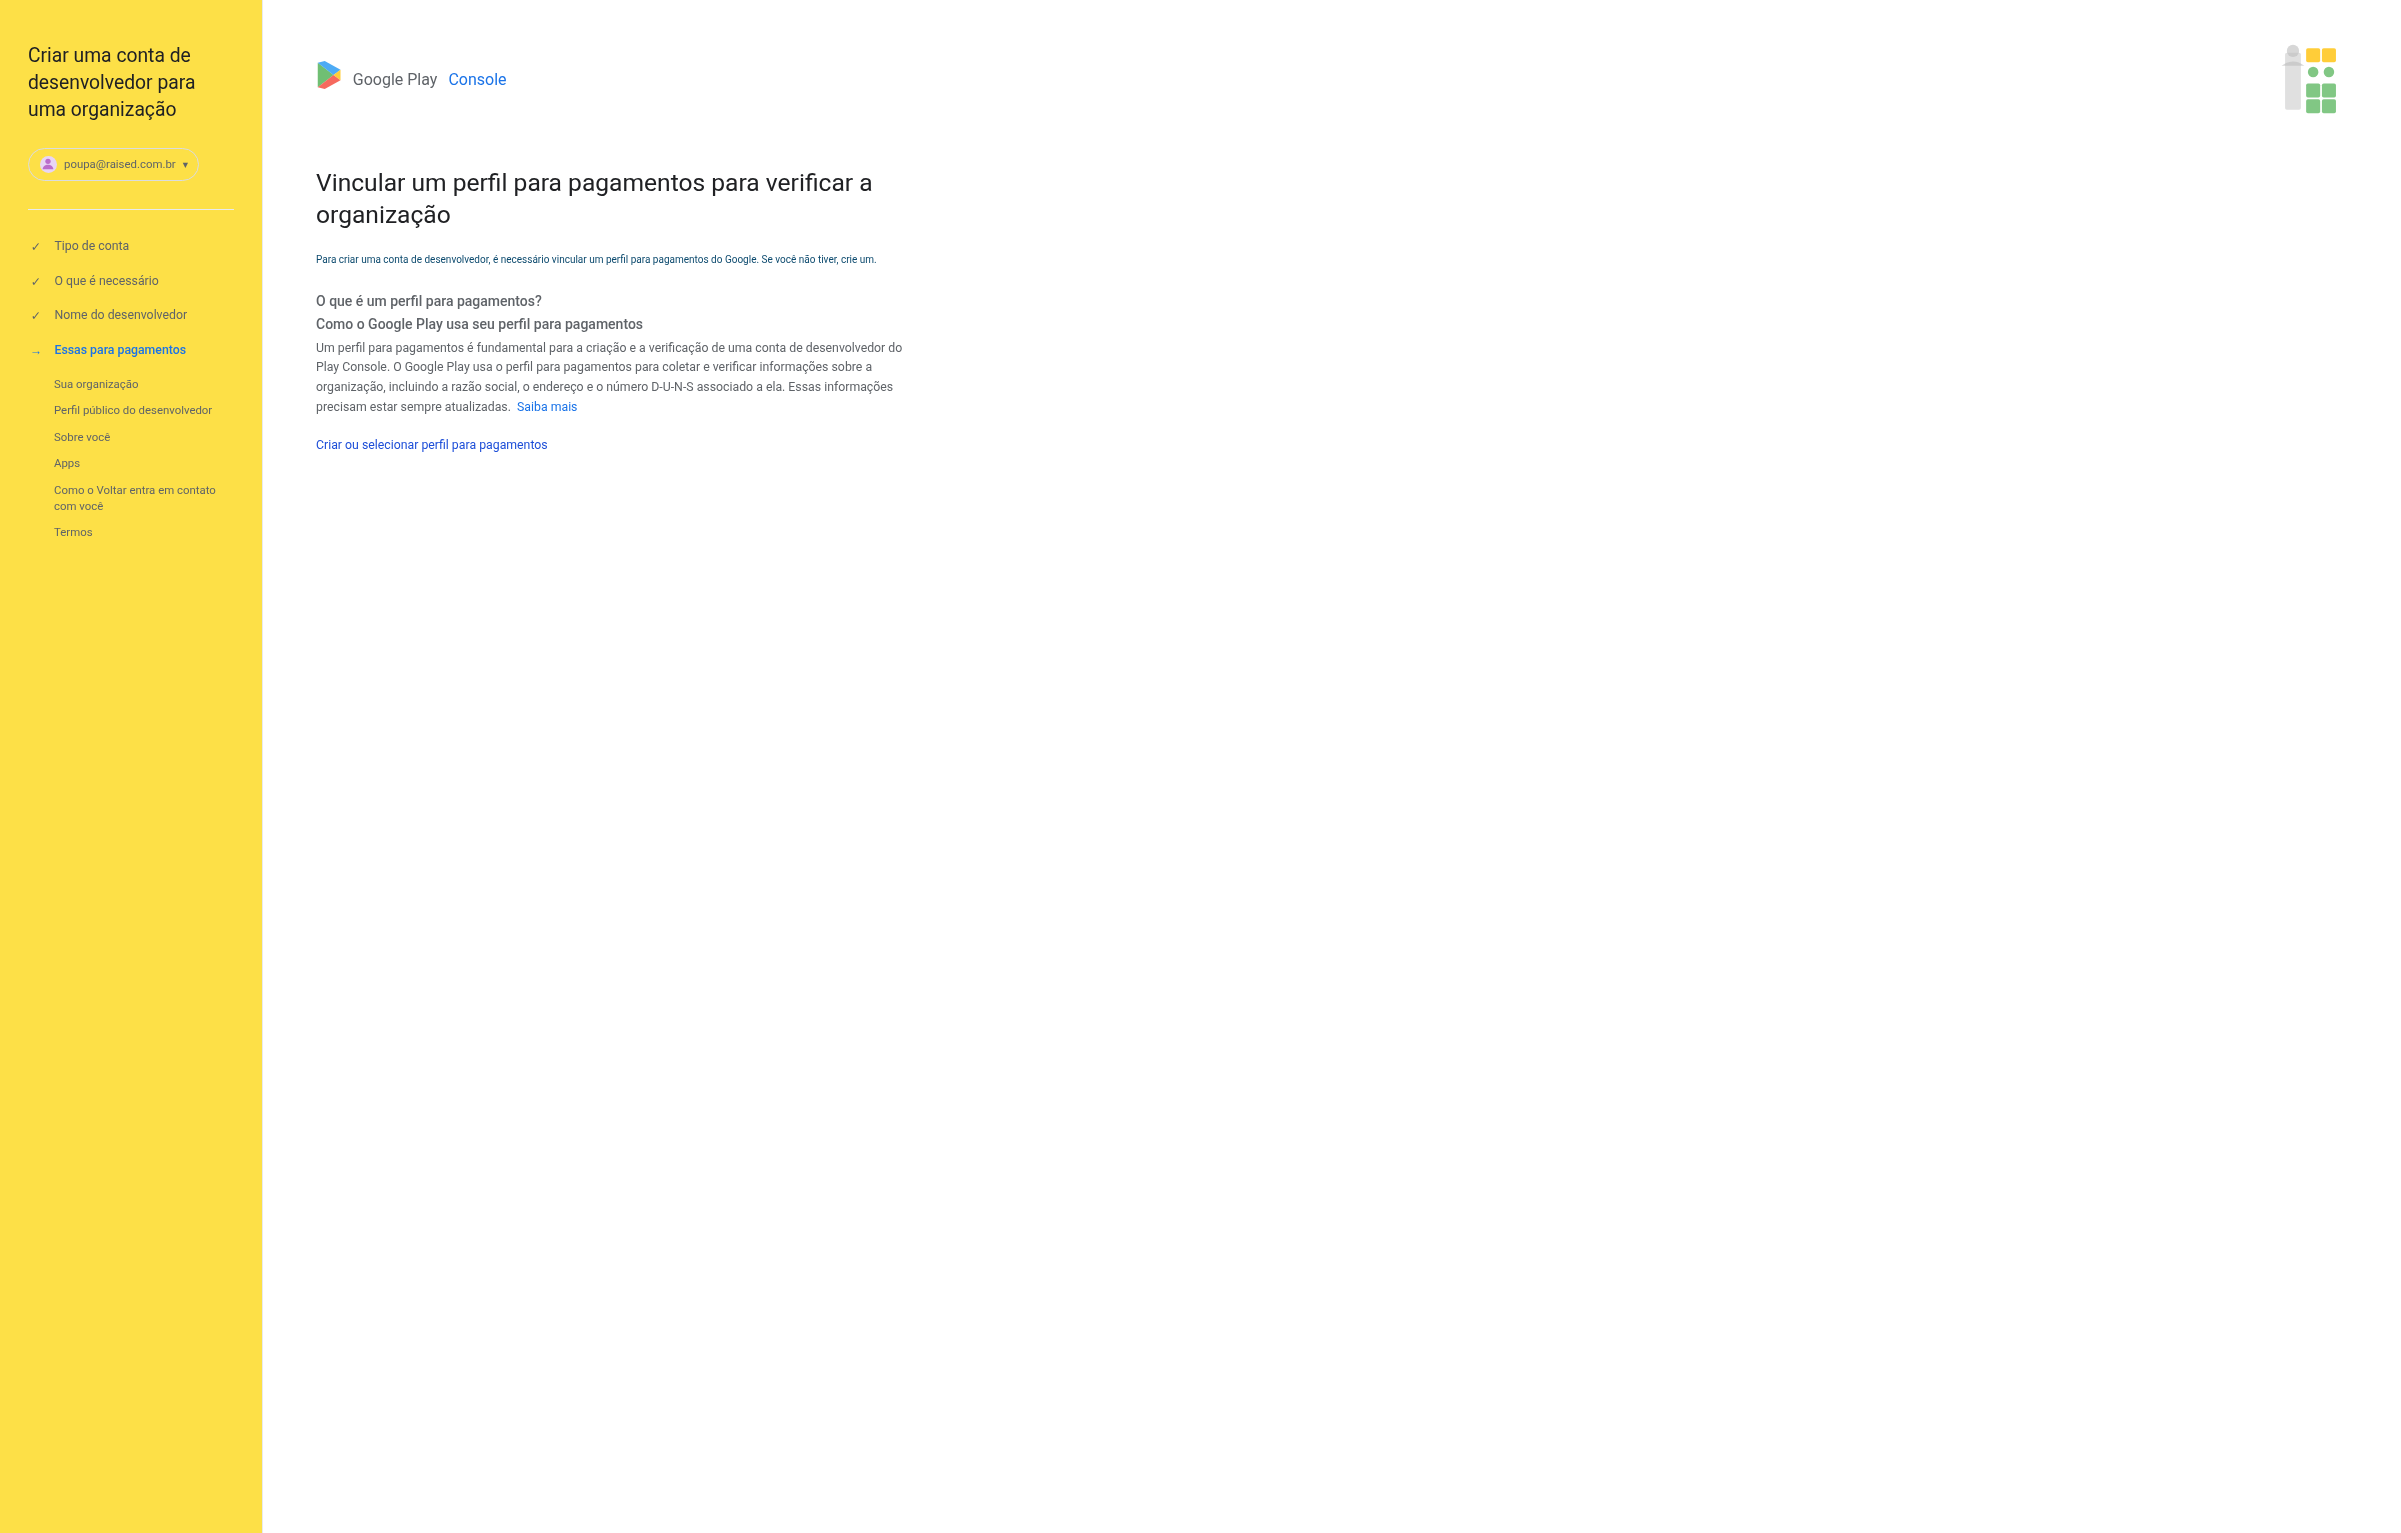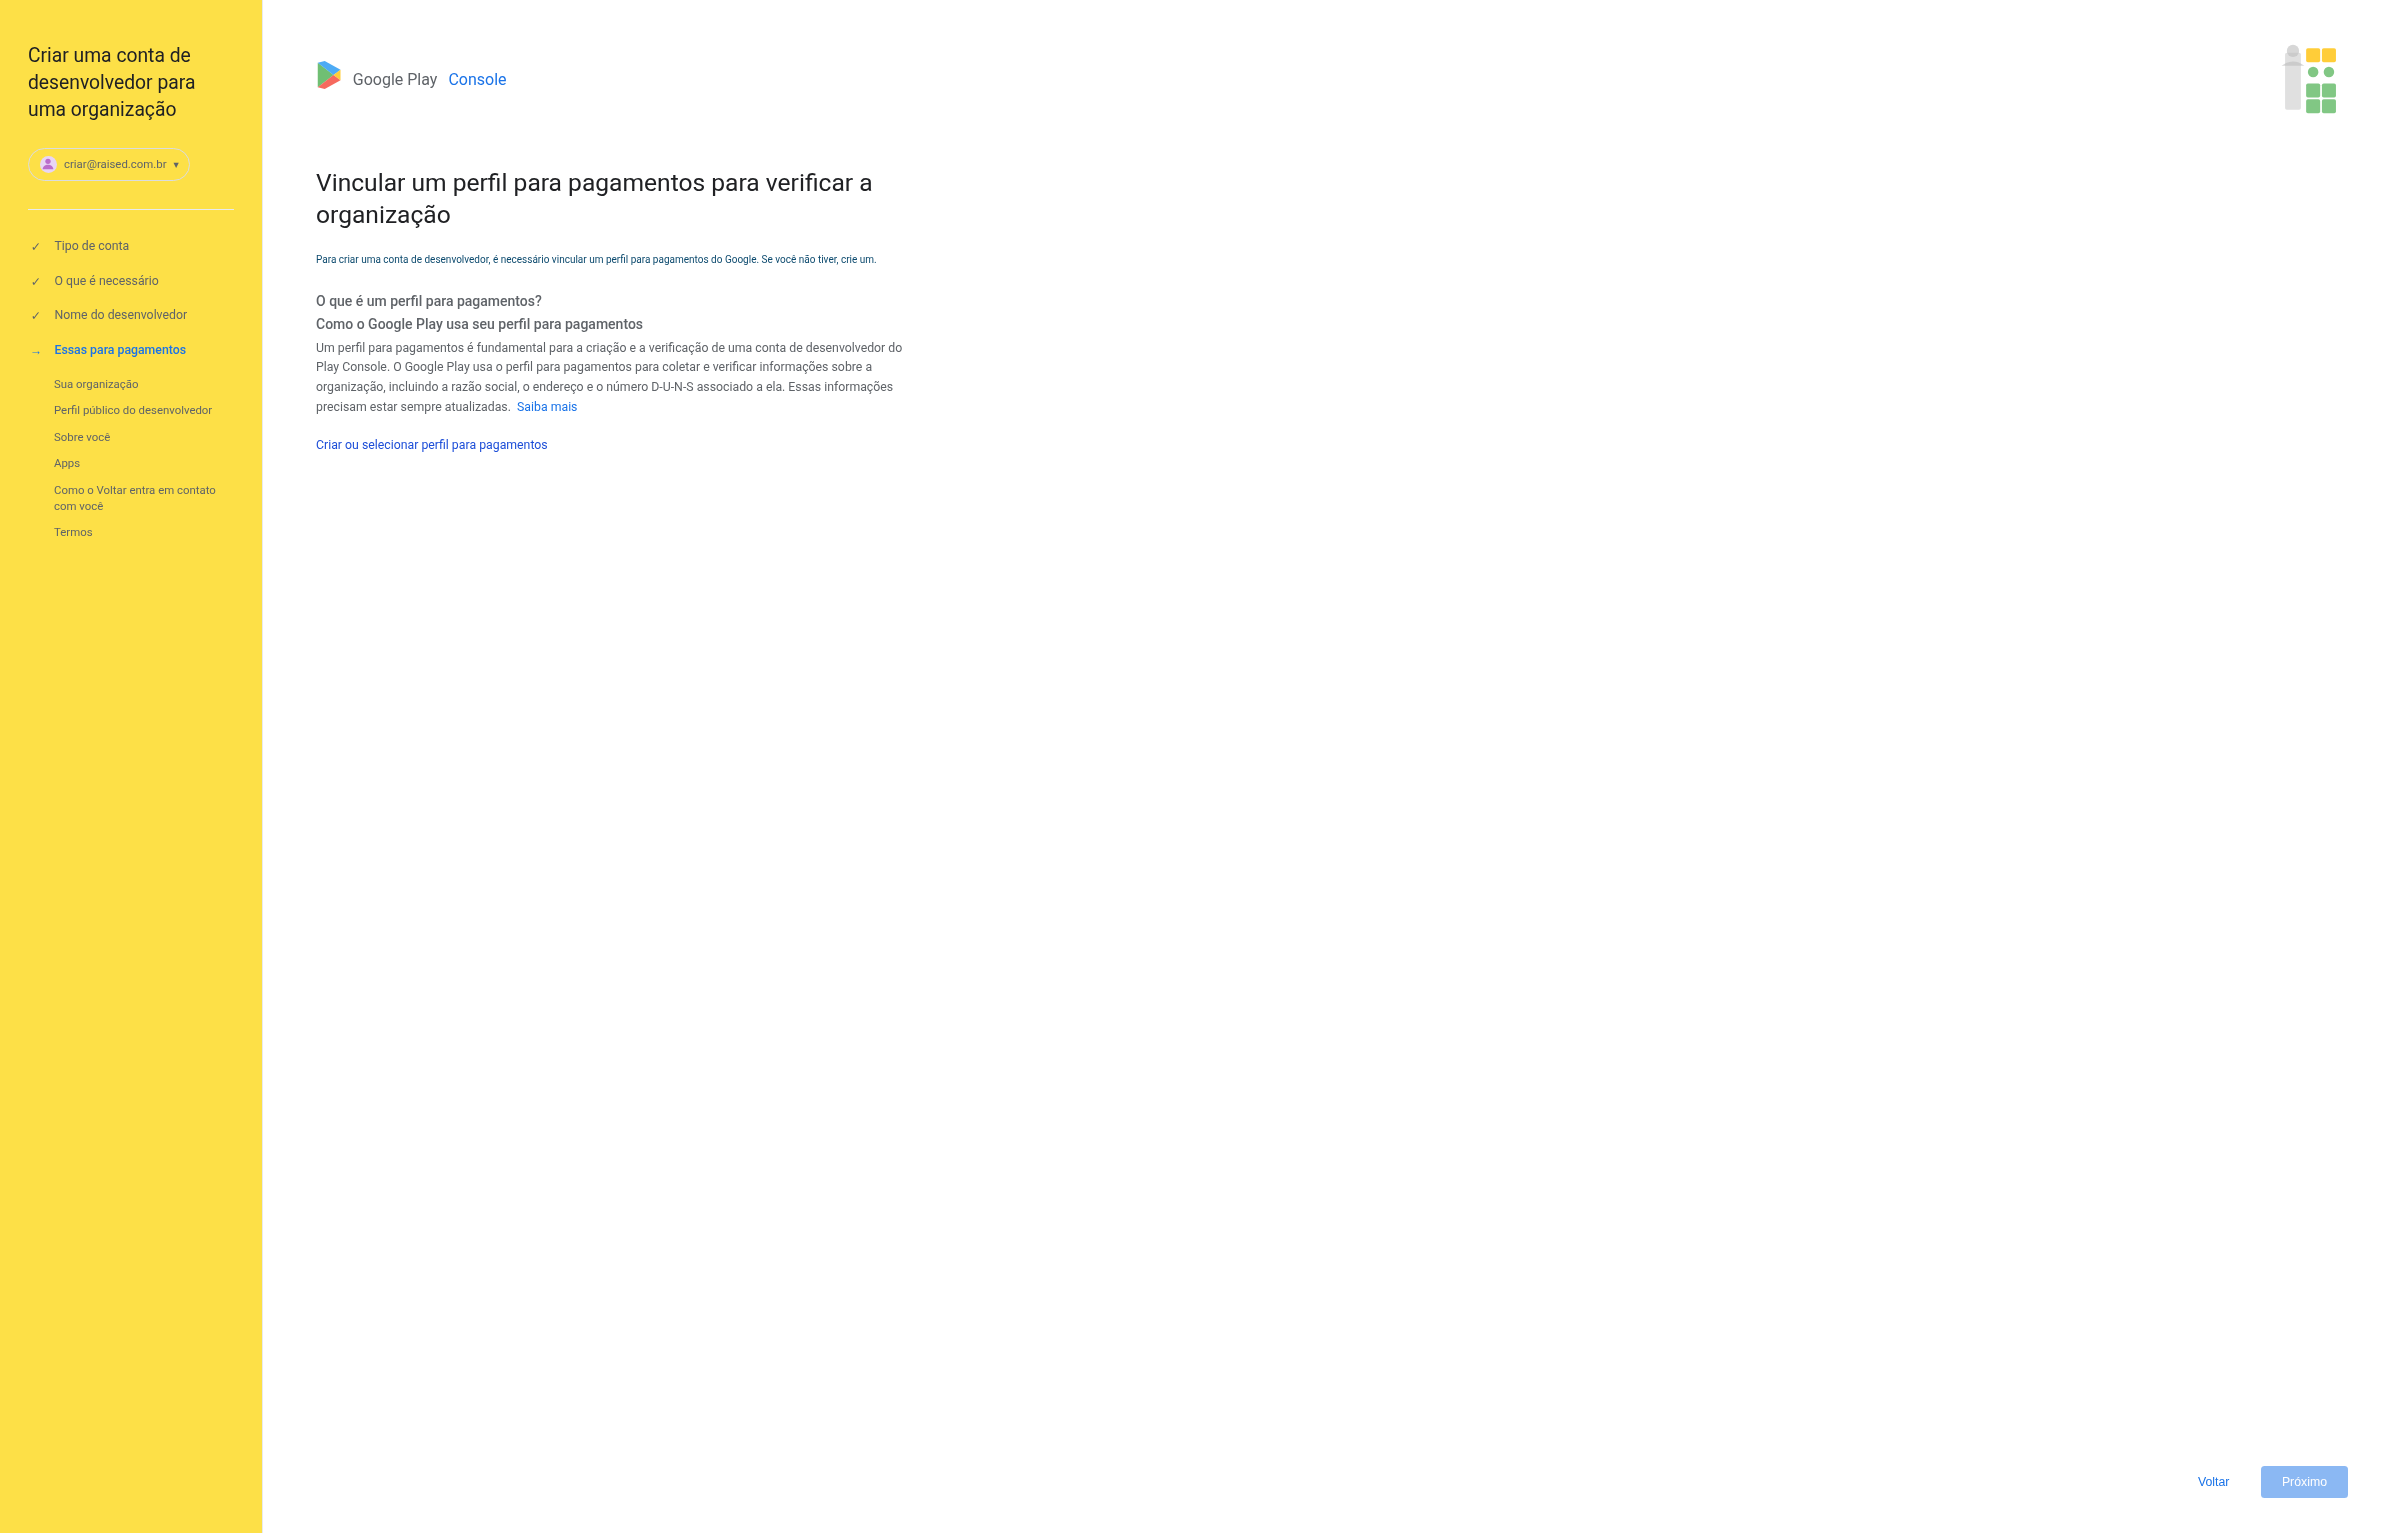--- a/index.html
+++ b/index.html
@@ -265,21 +265,21 @@
 <div class="sidebar">
   <h1 class="sidebar-title">Criar uma conta de desenvolvedor para uma organização</h1>
 
   <div class="account-selector">
     <div class="account-avatar">
       <svg width="16" height="16" viewBox="0 0 24 24" fill="none">
         <circle cx="12" cy="8" r="4" fill="#9c27b0" opacity="0.6"></circle>
         <path d="M4 20c0-4 3.6-7 8-7s8 3 8 7" fill="#9c27b0" opacity="0.6"></path>
       </svg>
     </div>
-    <span class="account-email">criar@raised.com.br</span>
+    <span class="account-email">poupa@raised.com.br</span>
     <span class="chevron-down">▾</span>
   </div>
 
   <div class="divider"></div>
 
   <nav class="nav-steps">
 
     <div class="nav-step">
       <div class="step-icon check">✓</div>
       <span class="step-label">Tipo de conta</span>
@@ -365,18 +365,14 @@
         <span>Um perfil para pagamentos é fundamental para a criação e a verificação de uma conta de desenvolvedor do Play Console. O Google Play usa o perfil para pagamentos para coletar e verificar informações sobre a organização, incluindo a razão social, o endereço e o número D-U-N-S associado a ela. Essas informações precisam estar sempre atualizadas.</span>
         &nbsp;<a href="#" class="link">Saiba mais</a>
       </p>
     </div>
 
     <div class="action-link">
       <a href="#" class="link" style="color: #1d4ed8;">Criar ou selecionar perfil para pagamentos</a>
     </div>
   </div>
 
-  <div class="footer-buttons">
-    <button class="btn-secondary">Voltar</button>
-    <button class="btn-primary">Próximo</button>
-  </div>
 </div>
 
 
 </body></html>

